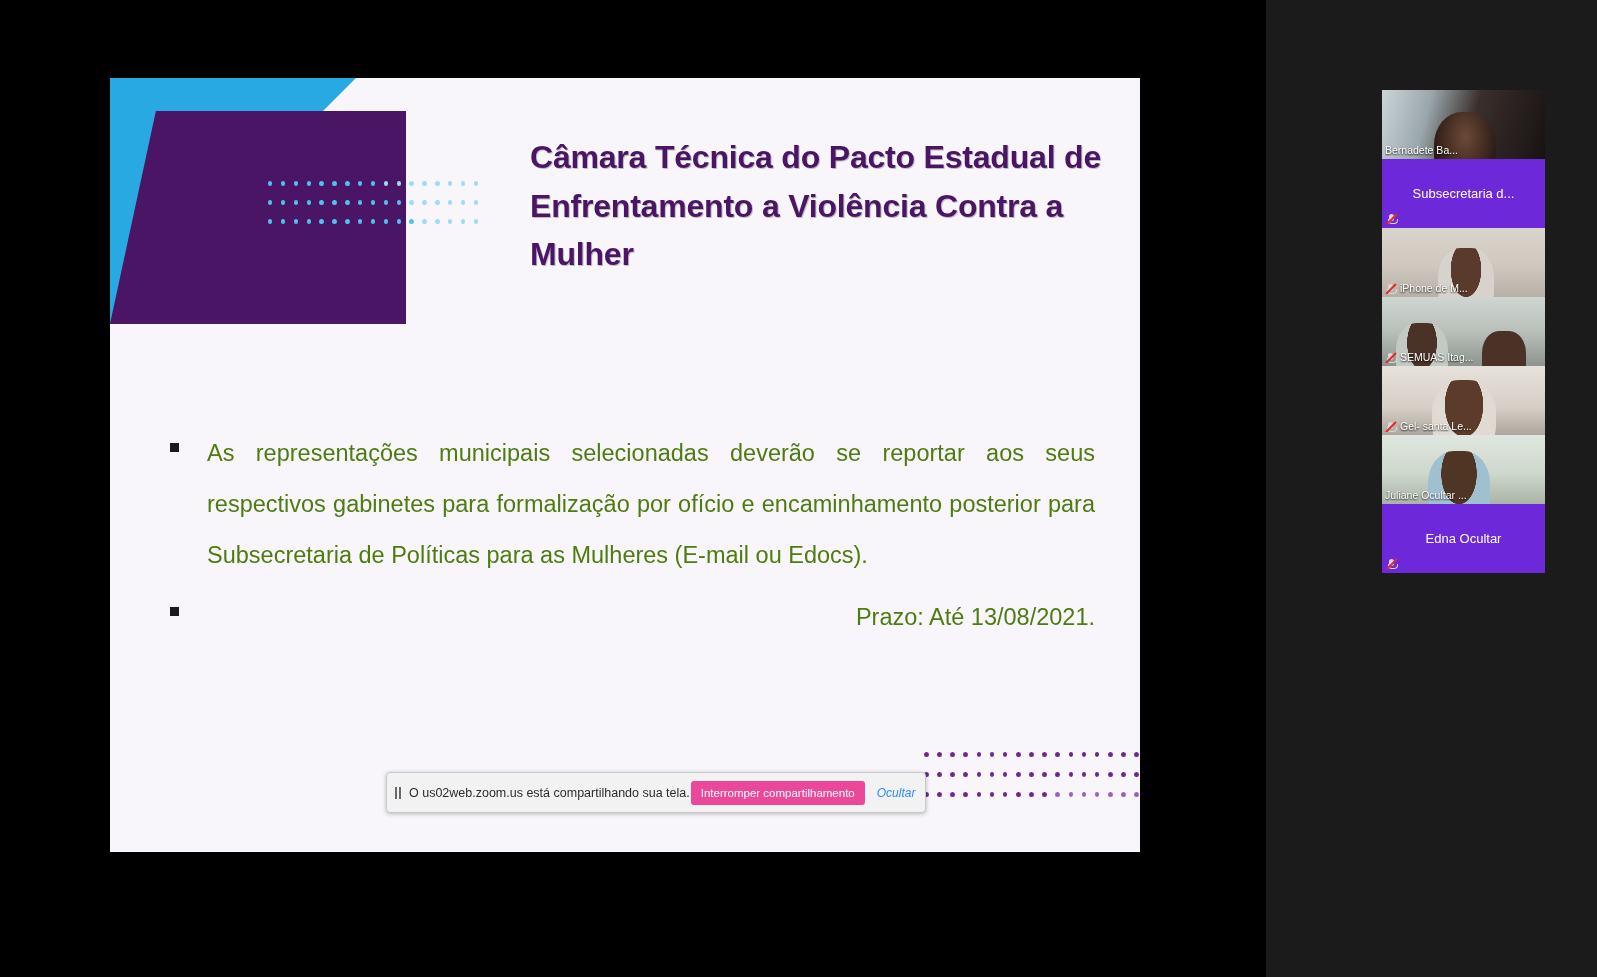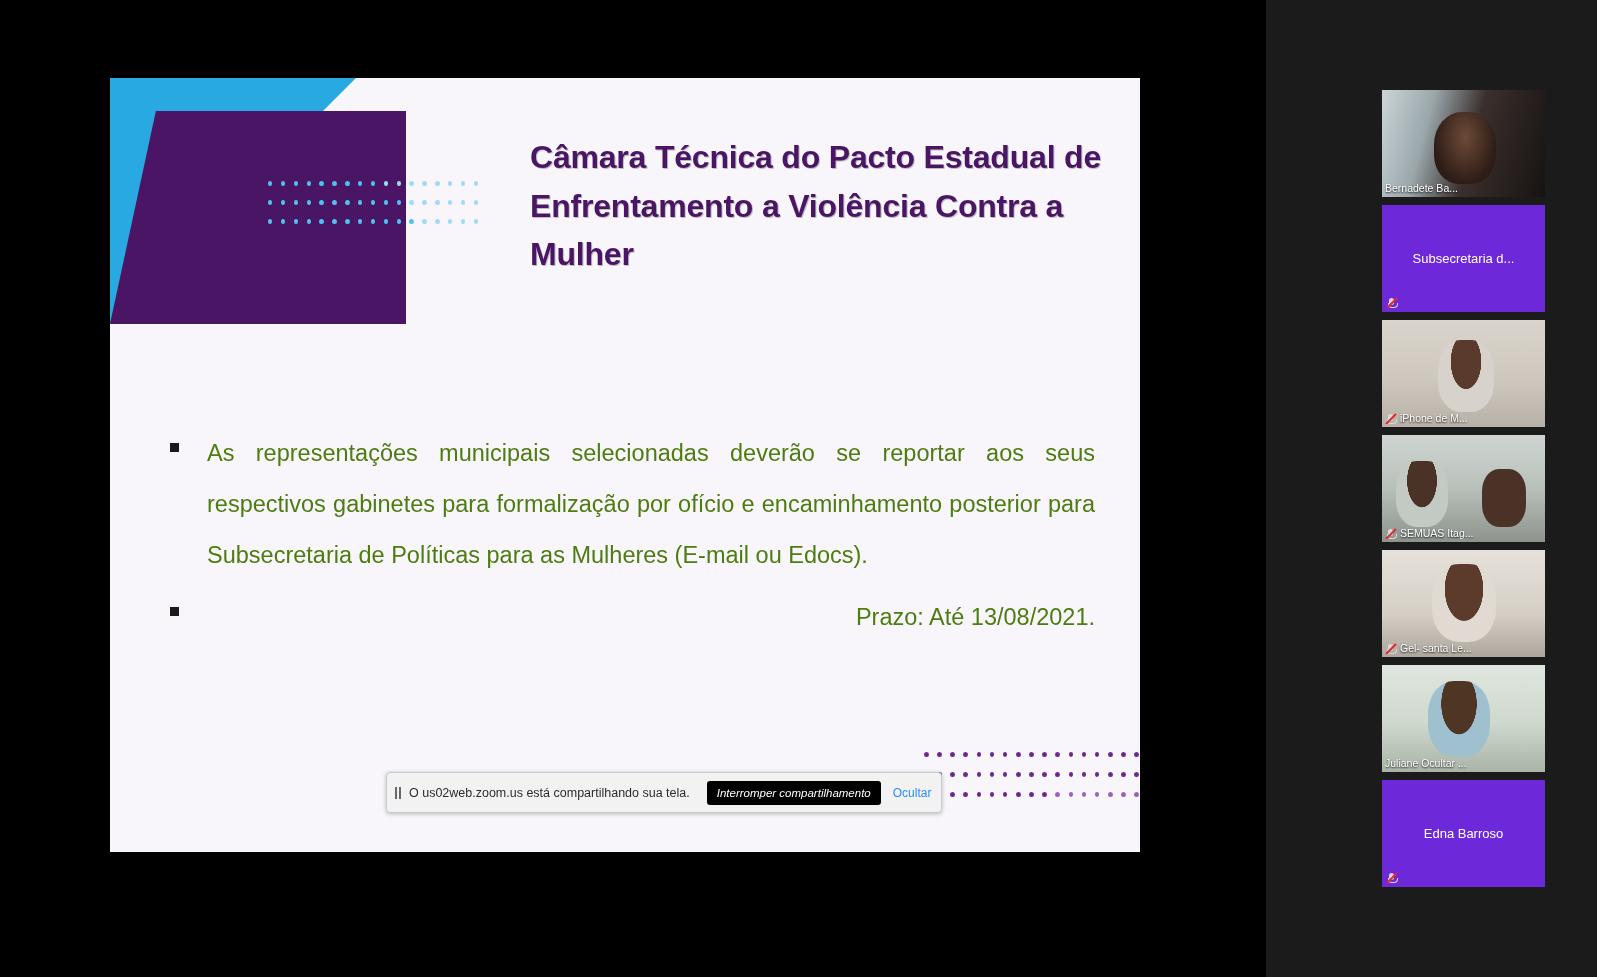--- a/index.html
+++ b/index.html
@@ -181,57 +181,57 @@
   .pause-icon i {
     display: block;
     width: 2px;
     height: 12px;
     background: #6a6a6a;
   }
   .share-notice-text {
     font-size: 12.5px;
     color: #2c2c2c;
     white-space: nowrap;
-    margin-right: 17px;
+    margin-right: 1px;
   }
   .stop-share-btn {
-    background: #000000;
+    background: #ec4899;
     color: #fff;
     font-size: 11.5px;
     border: none;
     border-radius: 3px;
     padding: 6px 10px;
     cursor: pointer;
     white-space: nowrap;
-    font-style: italic;
   }
   .hide-link {
     color: #2d8cff;
     font-size: 12px;
     margin-left: 12px;
     cursor: pointer;
     white-space: nowrap;
+    font-style: italic;
   }
 
   
   .filmstrip {
     position: absolute;
     left: 1330px;
     top: 0;
     width: 267px;
     height: 977px;
     background: #1b1b1b;
     padding-top: 90px;
     box-sizing: border-box;
   }
   .tile {
     position: relative;
     width: 163px;
-    height: 107px;
-    margin: 0 auto 8px auto;
+    height: 69px;
+    margin: 0 auto 0 auto;
     background: #2a2a2a;
     overflow: hidden;
   }
   .tile.active {
     outline: 2px solid #d8e22a;
     outline-offset: -2px;
   }
   .tile .name-label {
     position: absolute;
     left: 3px;
@@ -564,21 +564,21 @@
       </div>
     </div>
 
     <div class="tile active">
       <div class="vid v6"></div>
       <div class="name-label">Juliane Ocultar ...</div>
     </div>
 
 
     <div class="tile name-only">
-      <div class="center-name">Edna Barroso</div>
+      <div class="center-name">Edna Ocultar</div>
       <span class="mic-muted mic-corner">
         <span class="body"></span>
           <span class="base"></span>
           <span class="slash"></span>
       </span>
     </div>
 
   </div>
 </div>
 

